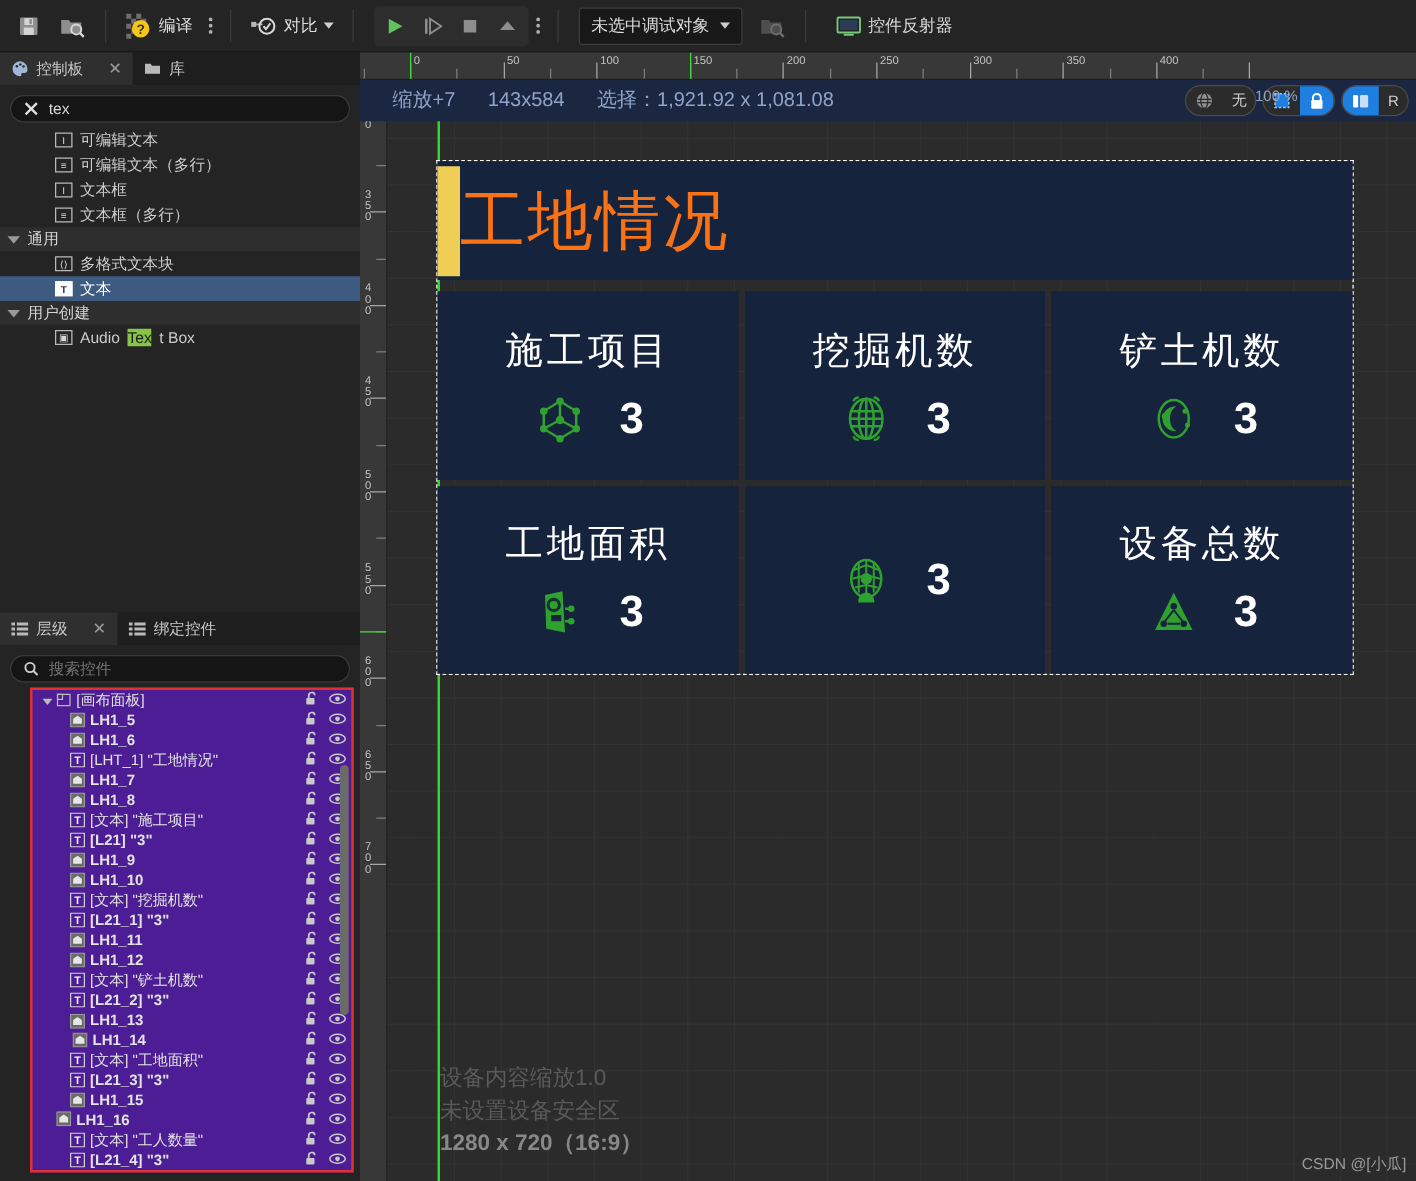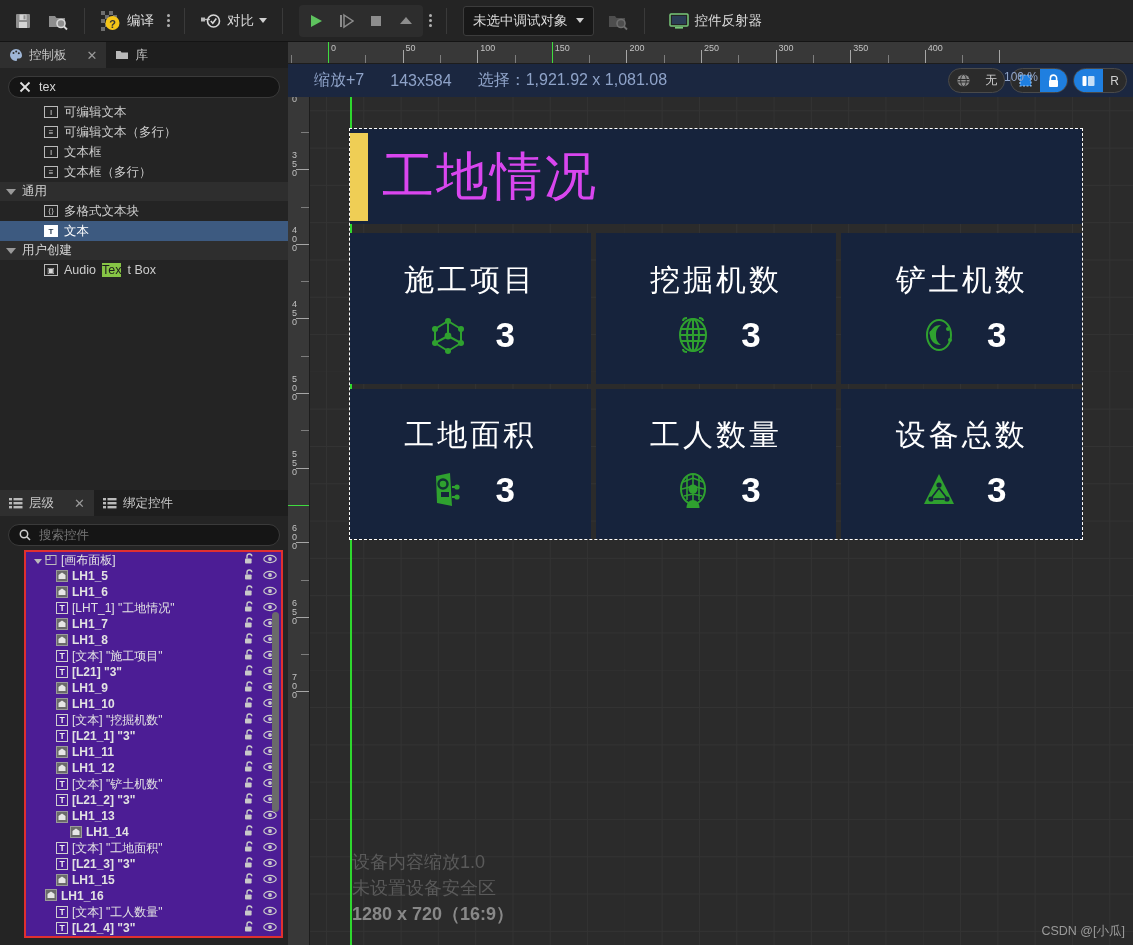--- a/index.html
+++ b/index.html
@@ -174,21 +174,21 @@
   
   .design {
     position: absolute; left: 40px; top: 65px; width: 732px; height: 410px;
     outline: 1px dashed #ffffff;
   }
   .dhead {
     position: absolute; left: 0; top: 0; width: 732px; height: 95px;
     background: #16233c; display: flex; align-items: center;
   }
   .dhead .bar { width: 18px; height: 88px; background: #efce55; flex: 0 0 auto; }
-  .dhead .ttl { color: #d946ef; font-size: 52px; margin-left: 14px; letter-spacing: 2px; }
+  .dhead .ttl { color: #f97316; font-size: 52px; letter-spacing: 2px; }
   .cards {
     position: absolute; left: 0; top: 104px; width: 732px; height: 306px;
     display: grid; grid-template-columns: 1fr 1fr 1fr; grid-template-rows: 1fr 1fr;
     gap: 5px 5px;
   }
   .card {
     background: #16233c; display: flex; flex-direction: column;
     align-items: center; justify-content: center; gap: 12px;
   }
   .card .ctitle { color: #fff; font-size: 30px; letter-spacing: 3px; }
@@ -831,21 +831,21 @@
                   <path d="M4 5.5V3.6A2.4 2.4 0 018.8 3.2" fill="none" stroke="#c9c9c9" stroke-width="1.4"></path>
                   <rect x="2" y="5.4" width="6.6" height="5.2" rx="0.8" fill="#c9c9c9"></rect>
                 </svg></span>
        <span><svg width="14" height="10" viewBox="0 0 14 10">
                   <ellipse cx="7" cy="5" rx="6.2" ry="3.6" fill="none" stroke="#c9c9c9" stroke-width="1.2"></ellipse>
                   <circle cx="7" cy="5" r="1.9" fill="#c9c9c9"></circle>
                 </svg></span>
      </span>
           </div>
           <div class="trow">
-            <span style="display:flex;align-items:center;padding-left:44px;flex:1;min-width:0;">
+            <span style="display:flex;align-items:center;padding-left:32px;flex:1;min-width:0;">
 
        <span class="tico" style="border:0;">
                 <svg width="12" height="12" viewBox="0 0 12 12">
                   <rect x="0.5" y="0.5" width="11" height="11" fill="#6a6a6a" stroke="#9a9a9a"></rect>
                   <path d="M2.5 9V5L6 2.5 9.5 5v4z" fill="#e6e6e6"></path>
                 </svg>
               </span>
        <span class="lbl" style="font-weight:bold;">LH1_14</span>
      </span>
      <span class="lockeye">
@@ -1152,21 +1152,20 @@
                   <circle cx="31" cy="29" r="2.6" fill="#2fa12f"></circle>
                   <line x1="26" y1="19" x2="30" y2="19" stroke="#2fa12f" stroke-width="2"></line>
                   <line x1="26" y1="29" x2="30" y2="29" stroke="#2fa12f" stroke-width="2"></line>
                 </svg>
               </span>
               <span class="cnum">3</span>
             </div>
           </div>
 
           <div class="card">
-            <div class="ctitle">工人数量</div>
             <div class="crow">
               <span>
                 <svg width="44" height="44" viewBox="0 0 44 44">
                   <ellipse cx="22" cy="21" rx="12" ry="15" fill="none" stroke="#2fa12f" stroke-width="2"></ellipse>
                   <g stroke="#2fa12f" stroke-width="1.6" fill="none">
                     <path d="M12 14 L22 10 L32 14"></path>
                       <path d="M11 21 L22 18 L33 21"></path>
                     <path d="M13 28 L22 26 L31 28"></path>
                     <line x1="22" y1="6" x2="22" y2="34"></line>
                     <line x1="16" y1="8" x2="16" y2="32"></line>

